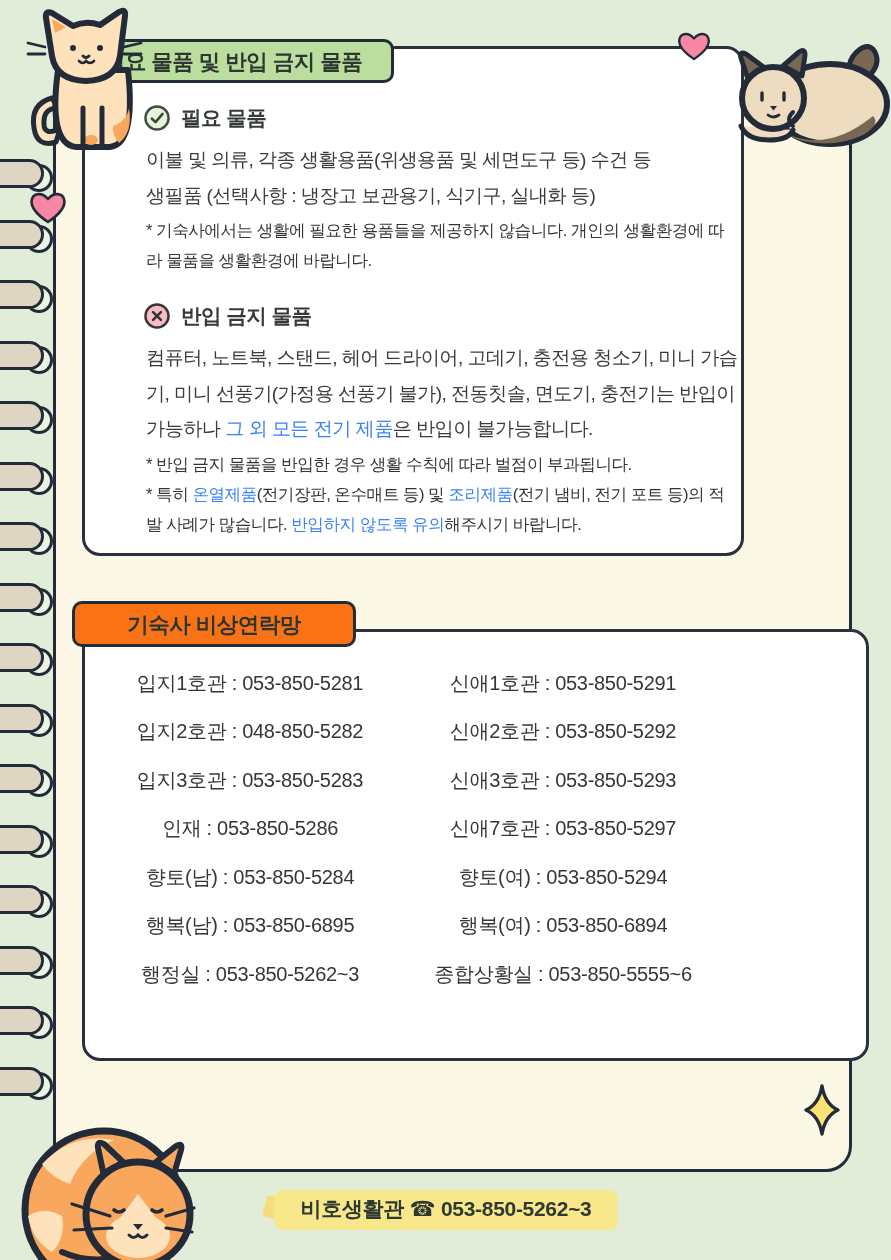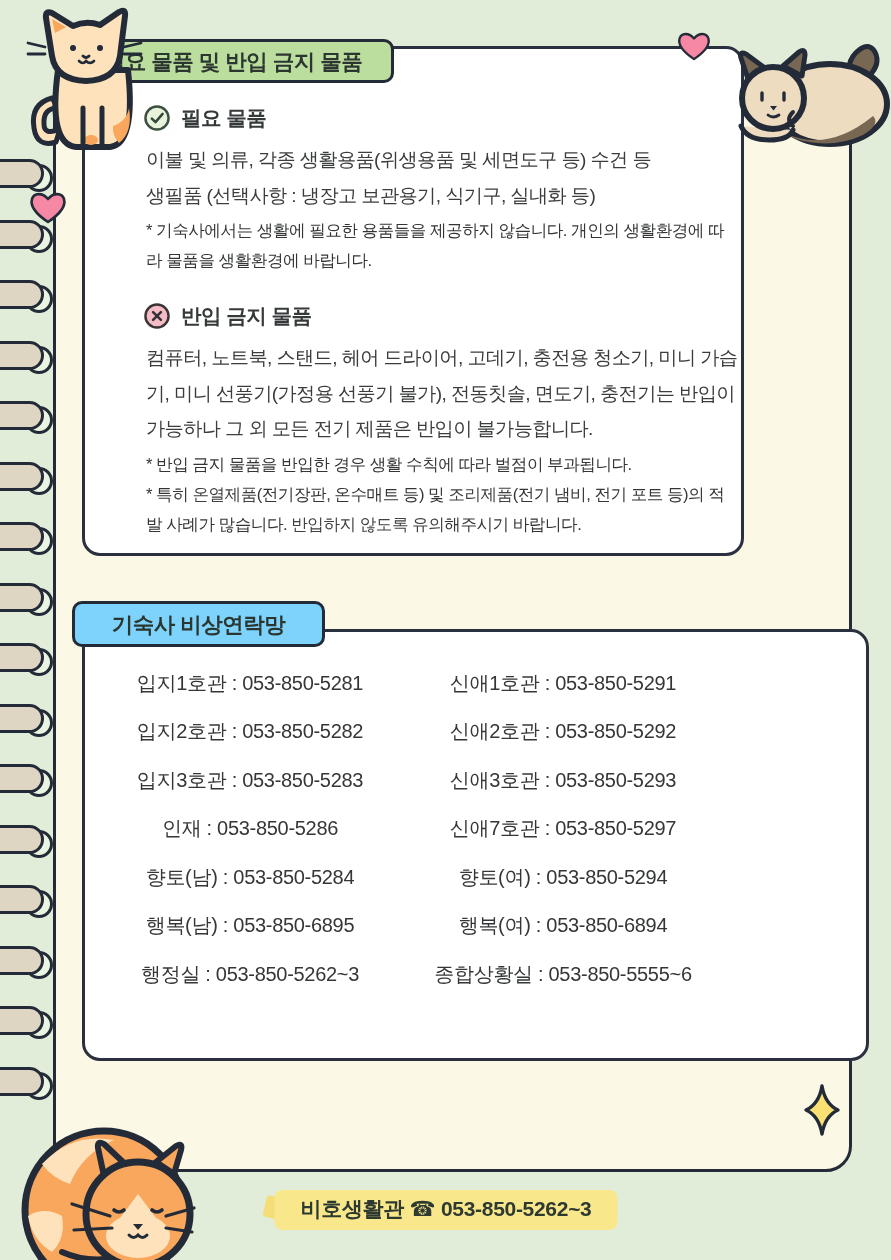--- a/index.html
+++ b/index.html
@@ -22,38 +22,38 @@
   .ring-pill { position:absolute; left:0; top:0; width:61px; height:29px; border-radius:15px;
     background:#ded5c2; border:3.2px solid #242b38; }
 
   
   .badge {
     position:absolute; z-index:3; display:flex; align-items:center; justify-content:center;
     border:3.2px solid #242b38; border-radius:10px;
     font-weight:800; font-size:21.5px; color:#2c3630; letter-spacing:-0.5px;
   }
   .badge.green { left:72px; top:39px; width:322px; height:44px; background:#bbdd9d; }
-  .badge.yellow { left:72px; top:601px; width:253px; height:46px; background:#7dd3fc; }
+  .badge.yellow { left:72px; top:601px; width:284px; height:46px; background:#f97316; }
 
   
   .wbox {
     position:absolute; z-index:2; background:#ffffff;
     border:3px solid #2b3040; border-radius:18px;
   }
   .wbox.items { left:82px; top:46px; width:662px; height:510px; }
   .wbox.contacts { left:82px; top:629px; width:787px; height:432px; }
 
   .items-content { padding:54px 38px 0 58px; }
   .sec-title-row { display:flex; align-items:center; gap:10px; height:30px; }
   .sec-icon { width:28px; height:28px; flex:0 0 28px; }
   .sec-title { font-size:20.5px; font-weight:700; color:#35393a; letter-spacing:-0.5px; }
   .body-lines { margin:9px 0 0 3px; font-size:19.2px; line-height:35.5px; color:#3a3c3d; letter-spacing:-0.6px; white-space:nowrap; }
   .note-lines { margin:3px 0 0 3px; font-size:16.6px; line-height:30px; color:#333536; letter-spacing:-0.5px; white-space:nowrap; }
   .sec-gap { margin-top:25px; }
-  .pink { color:#404040; }
+  .pink { color:#3b82f6; }
 
   .contact-table { padding-top:27px; }
   .contact-row { display:grid; grid-template-columns:330px 296px; height:48.5px; align-items:center; }
   .contact-cell { text-align:center; font-size:20px; color:#343638; letter-spacing:-0.3px; white-space:nowrap; }
 
   
   .footer-wrap { position:absolute; left:446px; top:1190px; transform:translateX(-50%); z-index:2; }
   .footer-hl {
     position:relative; background:#f9e88b; border-radius:8px; padding:5px 26px 7px 26px;
     font-size:21px; font-weight:700; color:#2e3a31; letter-spacing:-0.3px; white-space:nowrap;
@@ -188,21 +188,21 @@
 
   <div class="badge yellow">기숙사 비상연락망</div>
 
   <div class="wbox contacts">
     <div class="contact-table">
       <div class="contact-row">
         <div class="contact-cell">입지1호관 : 053-850-5281</div>
         <div class="contact-cell">신애1호관 : 053-850-5291</div>
       </div>
       <div class="contact-row">
-        <div class="contact-cell">입지2호관 : 053-850-5282</div>
+        <div class="contact-cell">입지2호관 : 048-850-5282</div>
         <div class="contact-cell">신애2호관 : 053-850-5292</div>
       </div>
       <div class="contact-row">
         <div class="contact-cell">입지3호관 : 053-850-5283</div>
         <div class="contact-cell">신애3호관 : 053-850-5293</div>
       </div>
       <div class="contact-row">
         <div class="contact-cell">인재 : 053-850-5286</div>
         <div class="contact-cell">신애7호관 : 053-850-5297</div>
       </div>

